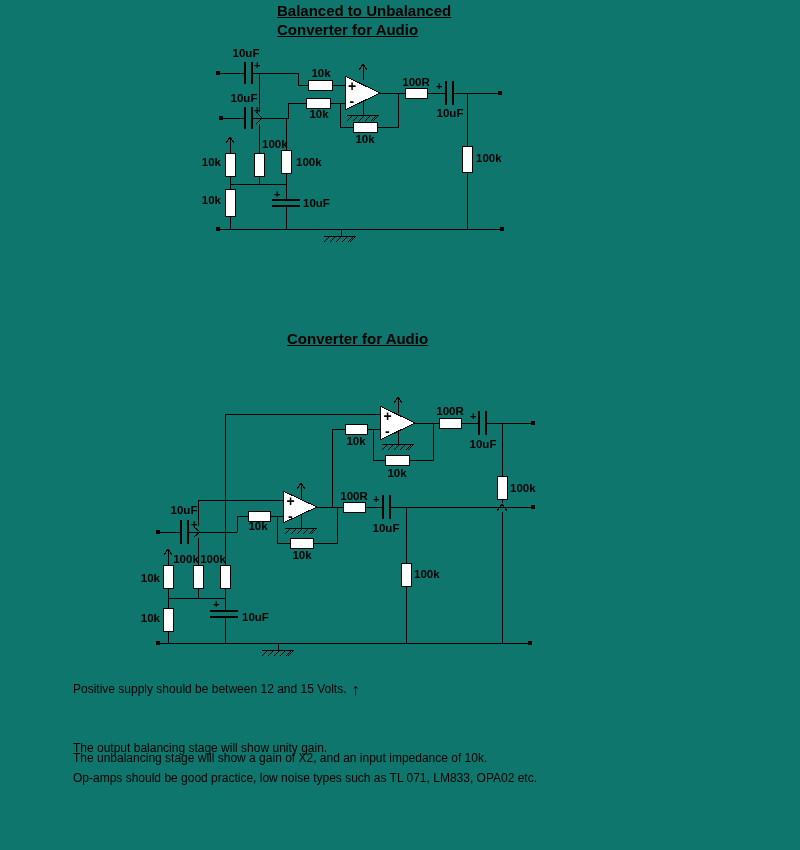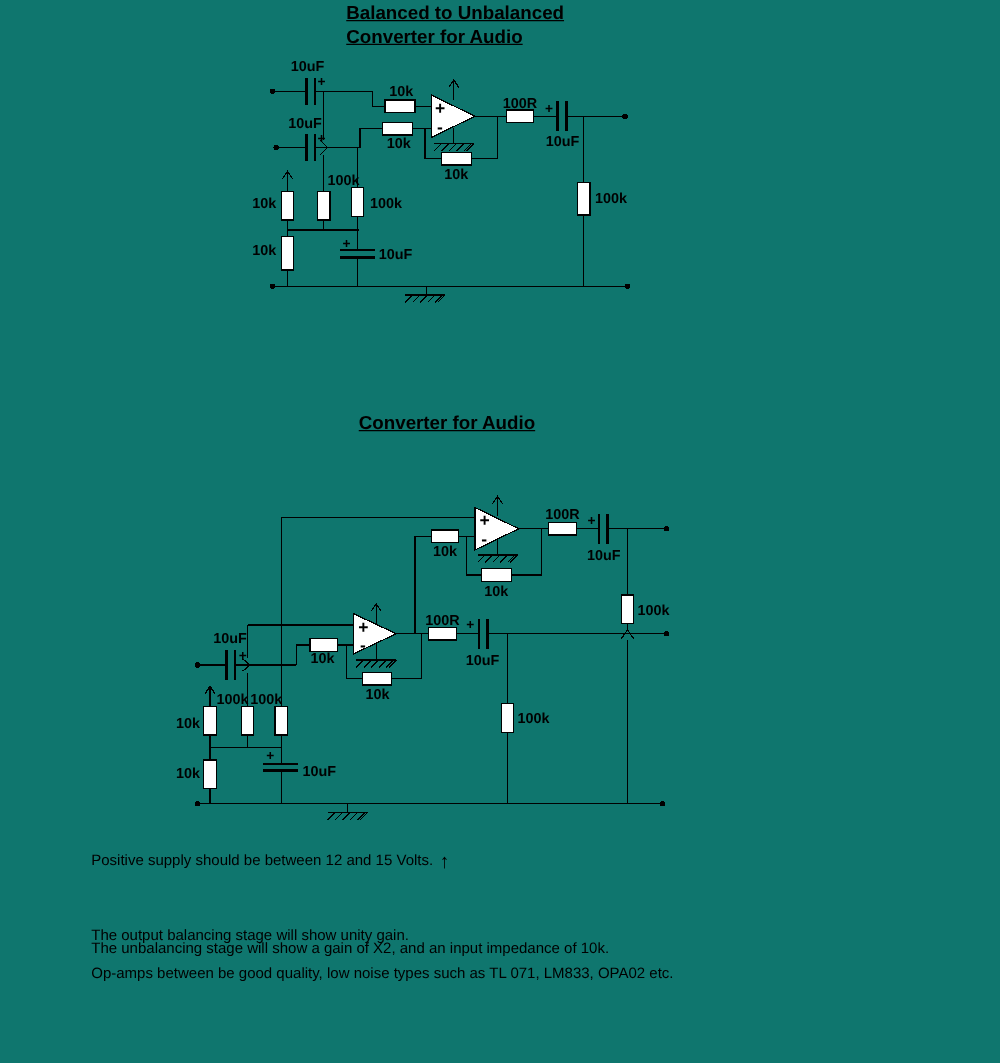--- a/index.html
+++ b/index.html
@@ -191,15 +191,15 @@
       <text class="lbl" x="160" y="582" text-anchor="end">10k</text>
       <text class="lbl" x="160" y="622" text-anchor="end">10k</text>
       <text class="sgn" x="213" y="608">+</text>
       <text class="lbl" x="242" y="621">10uF</text>
     </g>
   </svg>
 
   <div class="note n1"><span>Positive supply should be between 12 and 15 Volts.</span><span class="arrow">↑</span></div>
   <div class="note n2">The unbalancing stage will show a gain of X2, and an input impedance of 10k.</div>
   <div class="note n3">The output balancing stage will show unity gain.</div>
-  <div class="note n4">Op-amps between be good quality, low noise types such as TL 071, LM833, OPA02 etc.</div>
+  <div class="note n4">Op-amps should be good practice, low noise types such as TL 071, LM833, OPA02 etc.</div>
 
 </div>
 
 </body></html>

